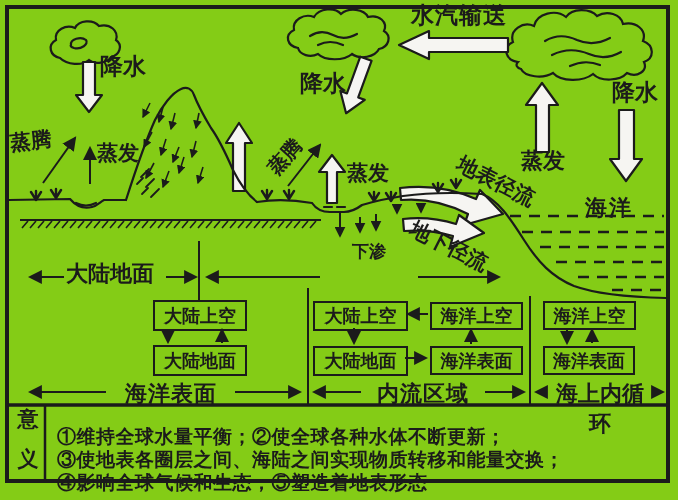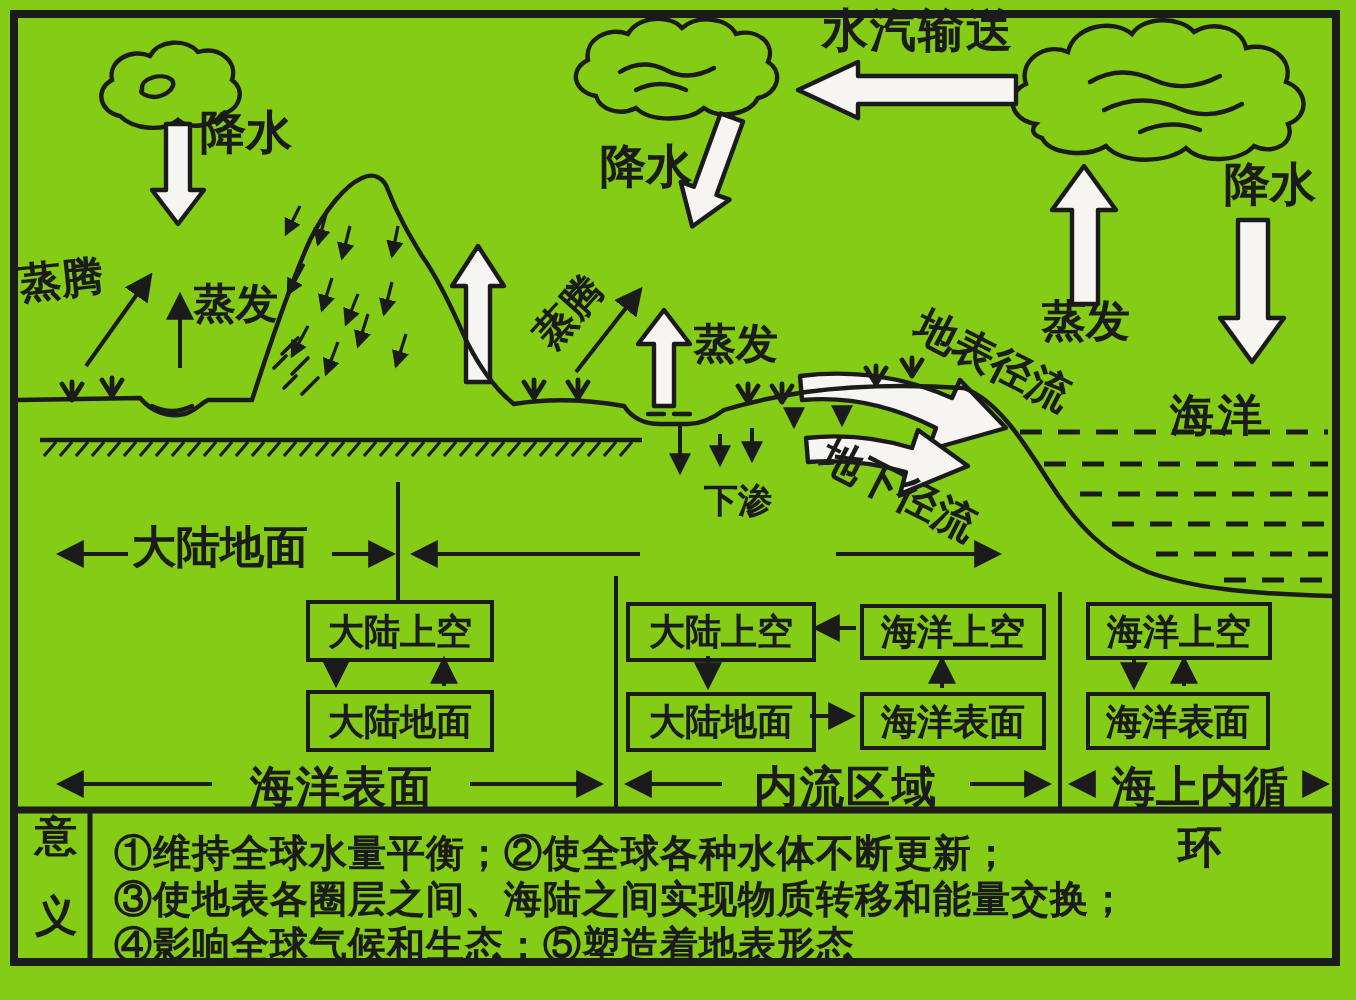--- a/index.html
+++ b/index.html
@@ -5,21 +5,21 @@
   html,body{margin:0;padding:0;background:#e9e8e5;}
   .stage{position:relative;width:678px;height:500px;background:#84cc16;overflow:hidden;
          font-family:Liberation Mono, monospace;color:#1b1b1b;}
   .stage svg{position:absolute;left:0;top:0;}
   .lbl{position:absolute;font-weight:700;white-space:nowrap;color:#1b1b1b;line-height:1.05;}
   .rot{transform-origin:center center;}
   .box{position:absolute;border:2px solid #1b1b1b;display:flex;align-items:center;justify-content:center;
        font-weight:700;font-size:18px;letter-spacing:0;background:rgba(246,245,242,.0);}
   .cyc{position:absolute;font-weight:700;font-size:22px;text-align:center;letter-spacing:1px;}
   .seg{position:absolute;font-weight:700;}
-  .sig-line{position:absolute;font-weight:700;font-size:19px;letter-spacing:.5px;white-space:nowrap;}
+  .sig-line{position:absolute;font-weight:700;font-size:19px;letter-spacing:.5px;white-space:nowrap;margin-top:10px;}
 </style>
 </head>
 <body>
 
 <div class="stage">
 
 <svg id="art" width="678" height="500" viewBox="0 0 678 500">
   <defs>
     <marker id="ah" viewBox="0 0 10 10" refX="8.5" refY="5" markerWidth="7" markerHeight="7" orient="auto-start-reverse">
           <path d="M0,0 L10,5 L0,10 Z" fill="#1b1b1b"></path>

